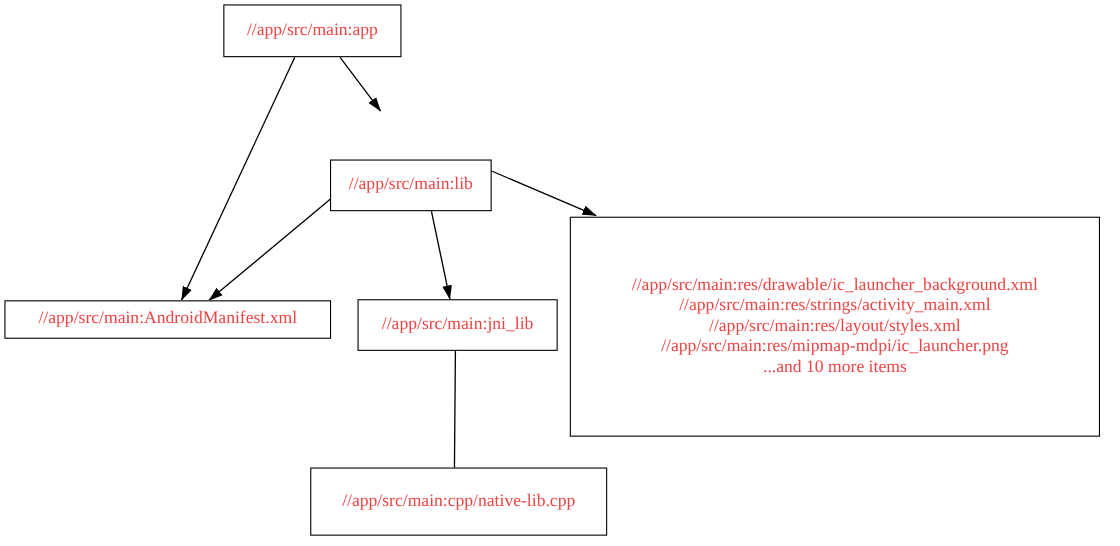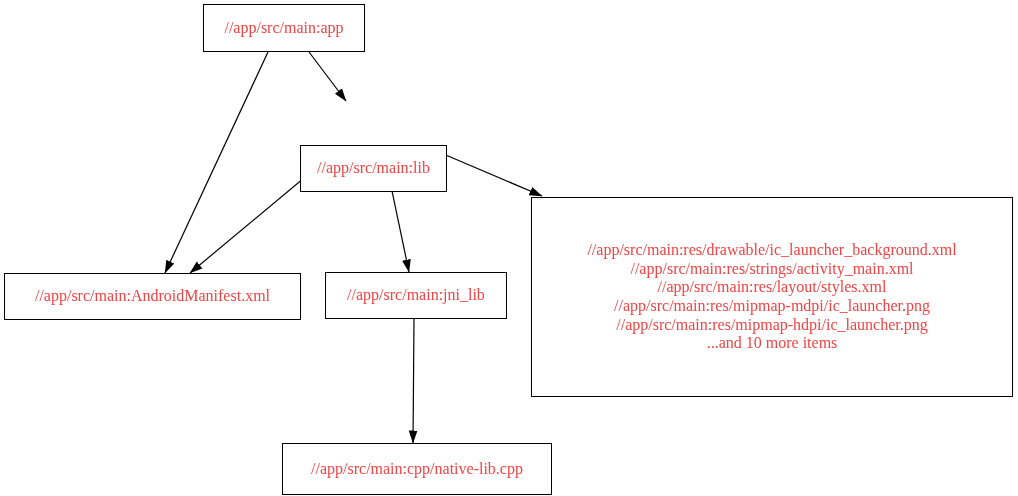--- a/index.html
+++ b/index.html
@@ -36,25 +36,25 @@
     align-items: center;
     justify-content: center;
     text-align: center;
     color: #ef4444;
     font-size: 16px;
     line-height: 18.6px;
     white-space: nowrap;
   }
   .node-app       { left: 203px; top: 4px;   width: 162px; height: 48px; }
   .node-lib       { left: 300px; top: 101px; width: 147px; height: 47px; margin-top: 44px; }
-  .node-manifest  { left: 4px;   top: 273px; width: 297px; height: 47px; justify-content: center; }
+  .node-manifest  { left: 4px;   top: 273px; width: 297px; height: 35px; justify-content: center; }
   .node-jni-lib   { left: 325px; top: 272px; width: 182px; height: 47px; }
-  .node-resources { left: 531px; top: 197px; width: 482px; height: 200px;
+  .node-resources { left: 518px; top: 197px; width: 482px; height: 200px;
                     flex-direction: column; justify-content: center; }
-  .node-cpp       { left: 282px; top: 443px; width: 270px; height: 52px; }
+  .node-cpp       { left: 282px; top: 425px; width: 270px; height: 62px; }
   .res-line { display: block; }
 </style>
 </head>
 <body>
 
 <div class="canvas">
 
   <svg class="edges" viewBox="0 0 1018 496" xmlns="http://www.w3.org/2000/svg">
     <defs>
       <marker id="arrow" markerUnits="userSpaceOnUse" markerWidth="14" markerHeight="10" refX="12.5" refY="5" orient="auto">
@@ -83,21 +83,20 @@
 
   <div class="node node-jni-lib">
     <span>//app/src/main:jni_lib</span>
   </div>
 
   <div class="node node-resources">
     <span class="res-line">//app/src/main:res/drawable/ic_launcher_background.xml</span>
     <span class="res-line">//app/src/main:res/strings/activity_main.xml</span>
     <span class="res-line">//app/src/main:res/layout/styles.xml</span>
     <span class="res-line">//app/src/main:res/mipmap-mdpi/ic_launcher.png</span>
-    <span class="res-line">//app/src/main:res/mipmap-hdpi/ic_launcher.png</span>
     <span class="res-line">...and 10 more items</span>
   </div>
 
   <div class="node node-cpp">
     <span>//app/src/main:cpp/native-lib.cpp</span>
   </div>
 
 </div>
 
 </body></html>

